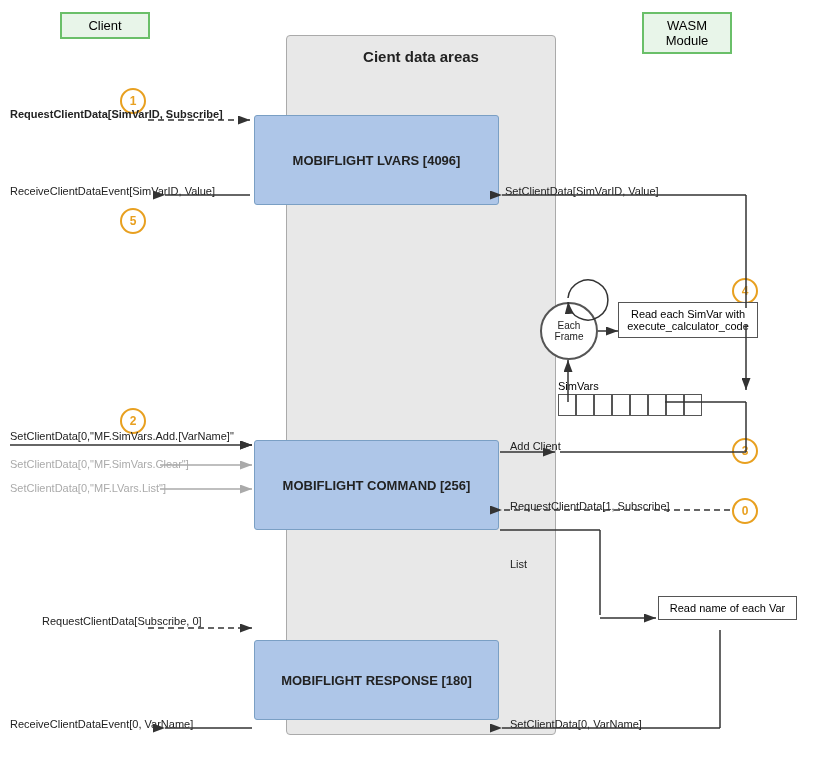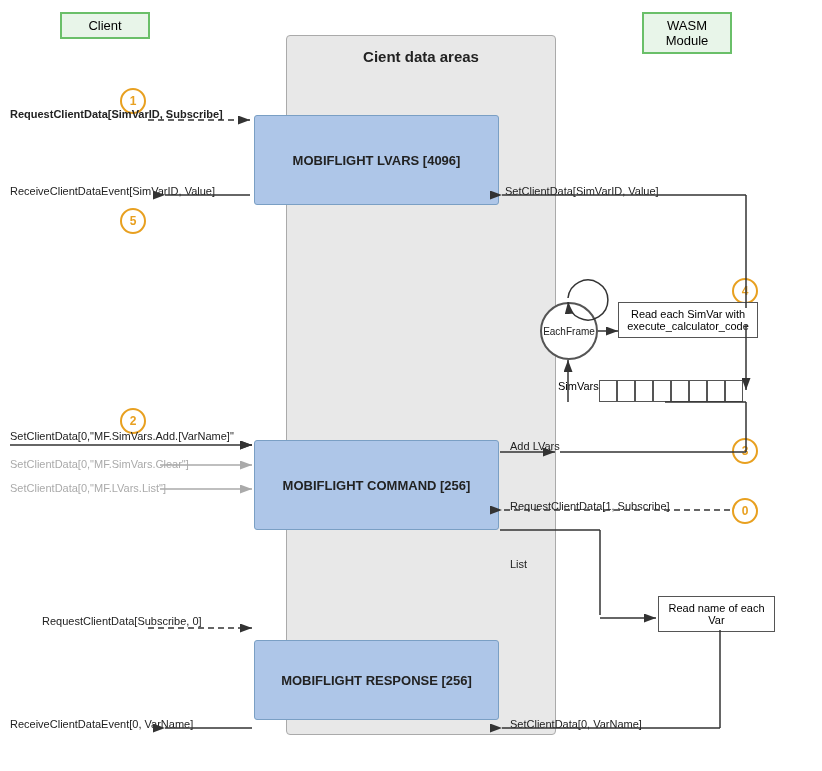--- a/index.html
+++ b/index.html
@@ -107,21 +107,21 @@
     }
 
     
     .each-frame-circle {
       position: absolute;
       width: 58px;
       height: 58px;
       border-radius: 50%;
       border: 2px solid #555;
       display: flex;
-      flex-direction: row;
+      flex-direction: column;
       align-items: center;
       justify-content: center;
       background: #fff;
       font-size: 10px;
       text-align: center;
       color: #222;
     }
 
     
     .right-box {
@@ -153,21 +153,21 @@
 
   <div class="blue-box" style="left:254px; top:115px; width:245px; height:90px;">
     <span>MOBIFLIGHT LVARS [4096]</span>
   </div>
 
   <div class="blue-box" style="left:254px; top:440px; width:245px; height:90px;">
     <span>MOBIFLIGHT COMMAND [256]</span>
   </div>
 
   <div class="blue-box" style="left:254px; top:640px; width:245px; height:80px;">
-    <span>MOBIFLIGHT RESPONSE [256]</span>
+    <span>MOBIFLIGHT RESPONSE [180]</span>
   </div>
 
   <div class="circle-badge" style="left:120px; top:88px;">
     <span>1</span>
   </div>
   <div class="circle-badge" style="left:120px; top:408px;">
     <span>2</span>
   </div>
   <div class="circle-badge" style="left:732px; top:438px;">
     <span>3</span>
@@ -185,35 +185,35 @@
   <div class="each-frame-circle" style="left:540px; top:302px;">
     <span>Each</span>
     <span>Frame</span>
   </div>
 
   <div class="right-box" style="left:618px; top:302px; width:140px;">
     <span style="white-space:pre-line;">Read each SimVar with
 execute_calculator_code</span>
   </div>
 
-  <div style="position:absolute; left:558px; top:380px; display:flex; align-items:flex-start;">
+  <div style="position:absolute; left:558px; top:380px; display:flex; flex-direction:column; align-items:flex-start;">
     <span style="font-size:11px; margin-bottom:2px;">SimVars</span>
     <div style="display:flex;">
       <div class="simvar-cell"></div>
       <div class="simvar-cell"></div>
       <div class="simvar-cell"></div>
       <div class="simvar-cell"></div>
       <div class="simvar-cell"></div>
       <div class="simvar-cell"></div>
       <div class="simvar-cell"></div>
       <div class="simvar-cell"></div>
     </div>
   </div>
 
-  <div class="right-box" style="left:658px; top:596px; width:117px;">
+  <div class="right-box" style="left:658px; top:596px; width:139px;">
     <span>Read name of each Var</span>
   </div>
 
   <div class="arrow-label" style="left:10px; top:108px;font-weight:bold;">
     <span>RequestClientData[SimVarID, Subscribe]</span>
   </div>
 
   <div class="arrow-label" style="left:10px; top:185px;">
     <span>ReceiveClientDataEvent[SimVarID, Value]</span>
   </div>
@@ -228,21 +228,21 @@
 
   <div class="arrow-label gray" style="left:10px; top:458px;">
     <span>SetClientData[0,"MF.SimVars.Clear"]</span>
   </div>
 
   <div class="arrow-label gray" style="left:10px; top:482px;">
     <span>SetClientData[0,"MF.LVars.List"]</span>
   </div>
 
   <div class="arrow-label" style="left:510px; top:440px;">
-    <span>Add LVars</span>
+    <span>Add Client</span>
   </div>
 
   <div class="arrow-label" style="left:510px; top:500px;">
     <span>RequestClientData[1, Subscribe]</span>
   </div>
 
   <div class="arrow-label" style="left:510px; top:558px;">
     <span>List</span>
   </div>
 

